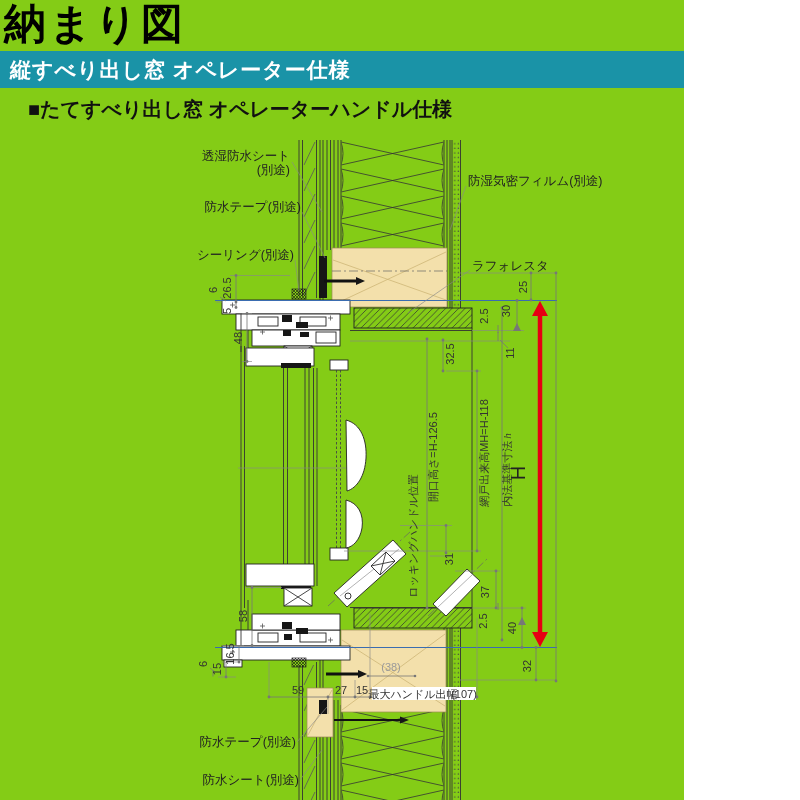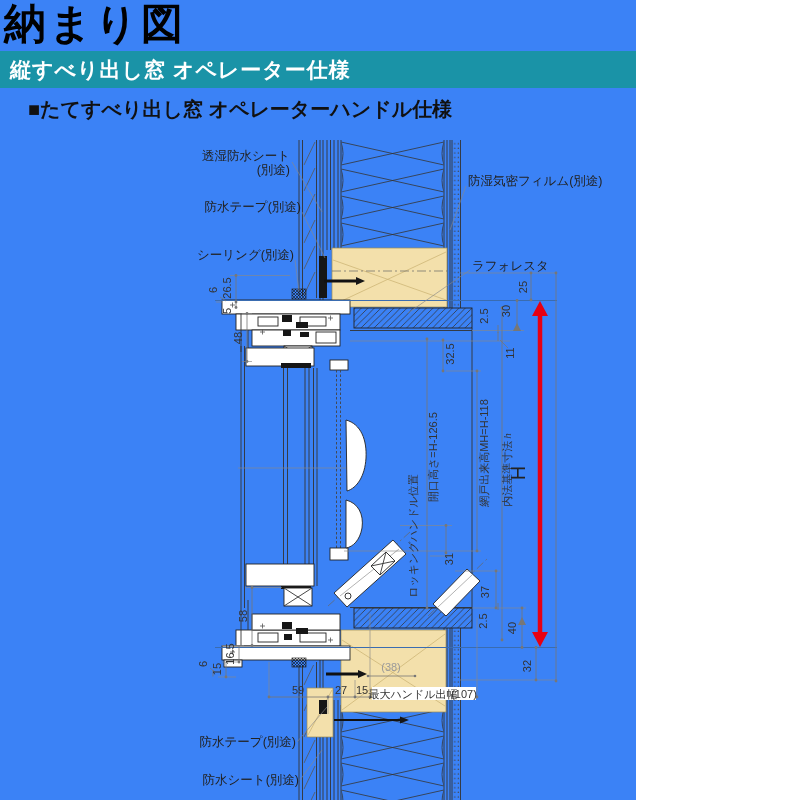--- a/index.html
+++ b/index.html
@@ -1,19 +1,19 @@
 <!DOCTYPE html>
 <html style="--teal: #1a93a7; --red: #e60012; --blue: #3a6cb0; --tan: #f3e0ab;"><head>
 <meta charset="utf-8">
 <style>
   :root{
     --teal:#1a93a7; --red:#e60012; --blue:#3a6cb0; --tan:#f3e0ab; --ink:#1a1a1a;
   }
   html,body{margin:0;padding:0;background:#fff;}
-  #stage{position:relative;width:636px;height:800px;overflow:hidden;background:#3b82f6;
+  #stage{position:relative;width:684px;height:800px;overflow:hidden;background:#84cc16;
          font-family:"Liberation Sans","DejaVu Sans",sans-serif;}
   .abs{position:absolute;}
   .title{left:4px;top:-4px;font-size:42px;font-weight:900;color:#000;letter-spacing:3px;}
   .banner{left:0;top:51px;width:800px;height:37px;background:var(--teal);}
   .banner span{position:absolute;left:10px;top:5px;color:#fff;font-size:21px;font-weight:bold;letter-spacing:1px;}
   .sub1{left:28px;top:96px;font-size:20px;font-weight:bold;color:#111;}
   .sub2{left:46px;top:117px;font-size:13px;color:#111;}
   .zairai{left:721px;top:96px;width:57px;height:32px;background:#0d0d0d;color:#fff;
           font-size:24px;font-weight:bold;text-align:center;line-height:32px;letter-spacing:2px;}
   .naikan{left:719px;top:131px;font-size:15px;color:#222;letter-spacing:1px;margin-left:34px;}

